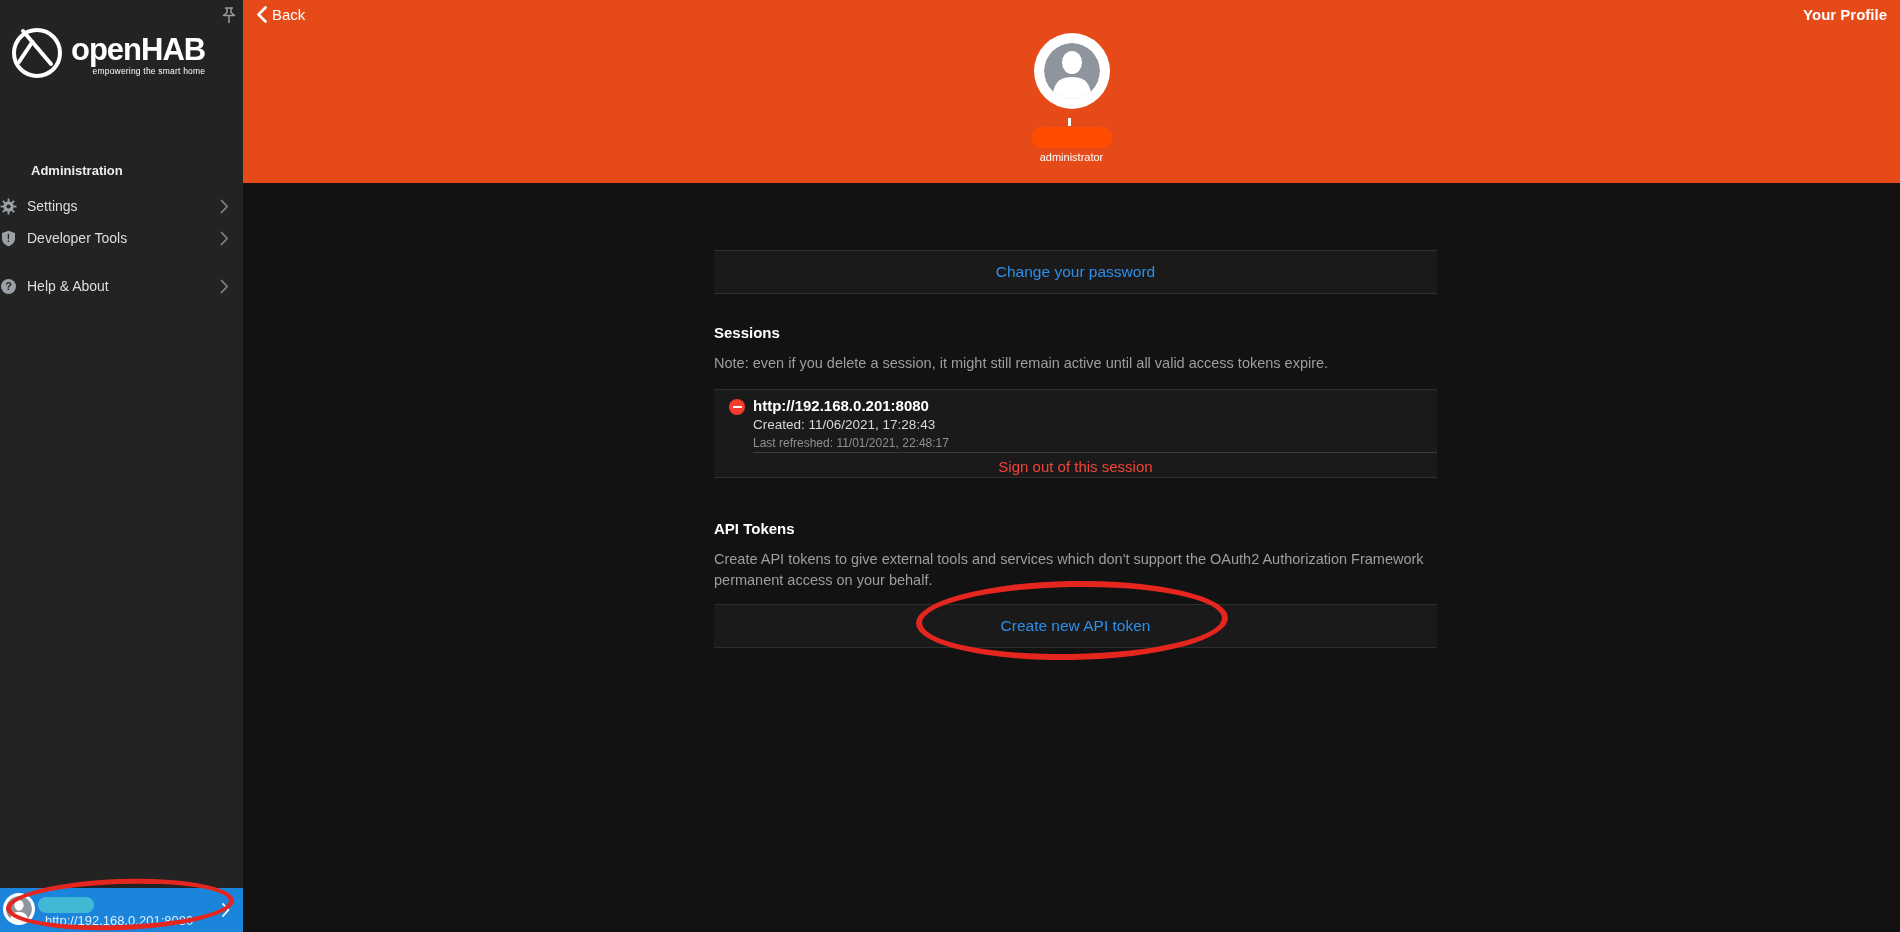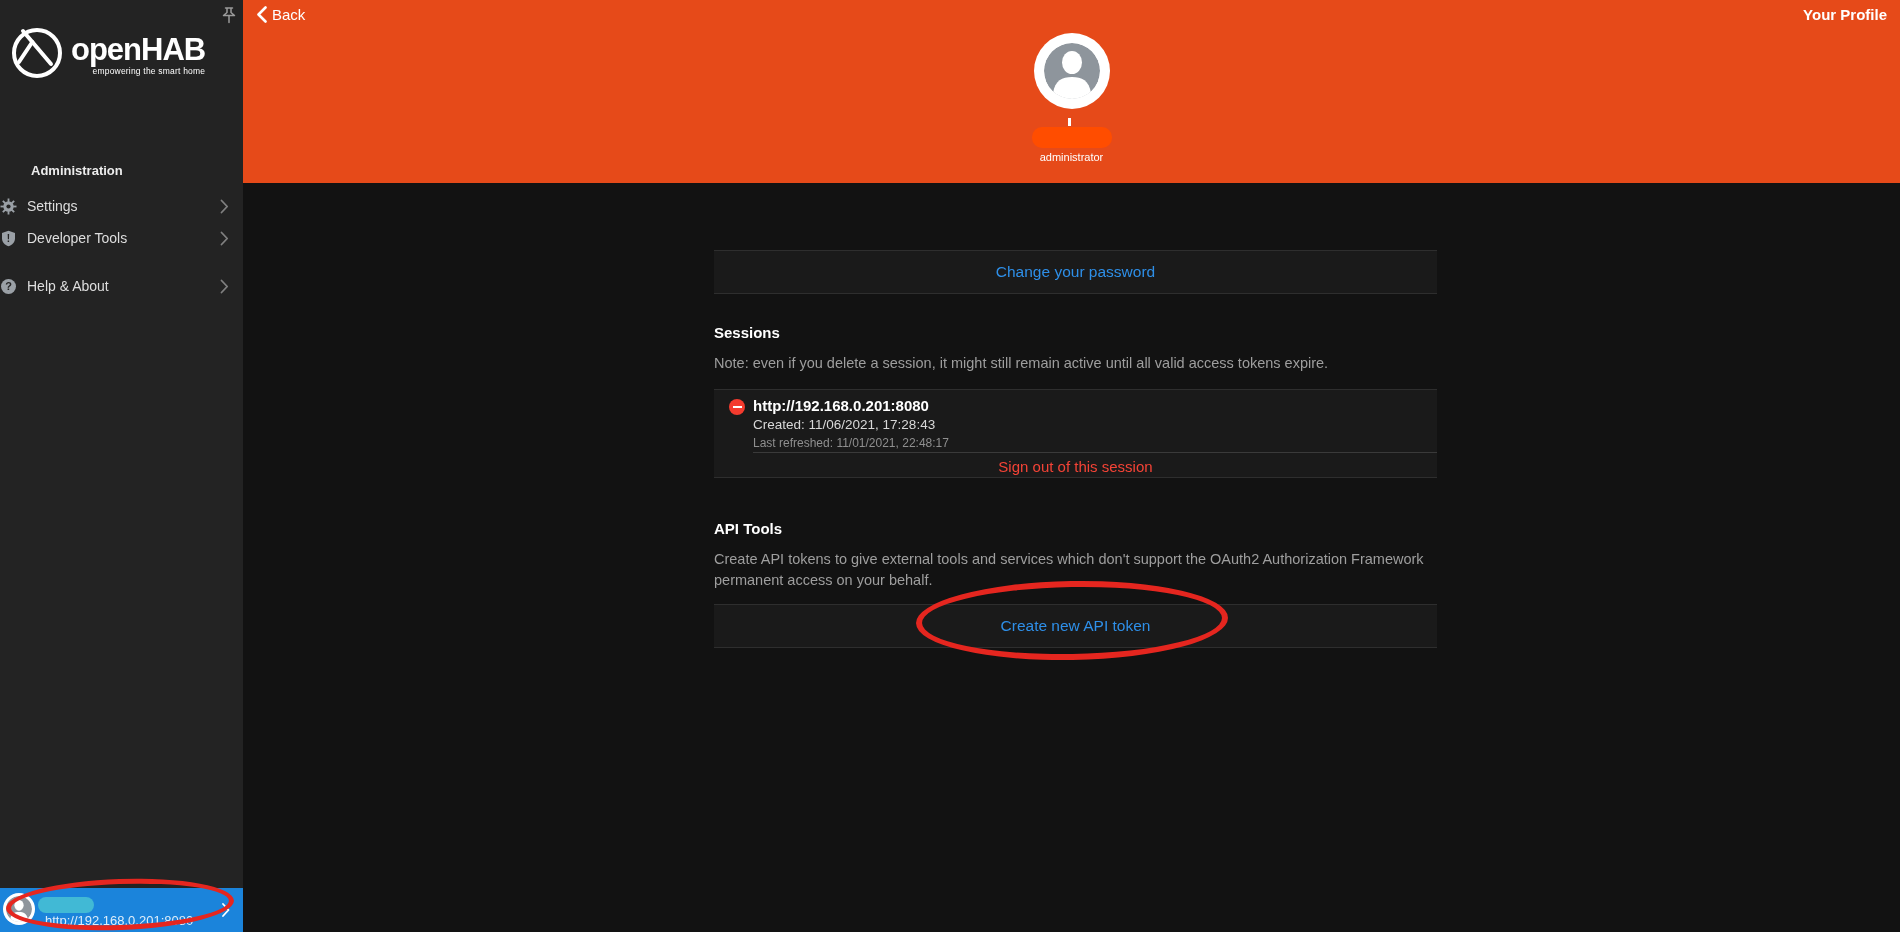--- a/index.html
+++ b/index.html
@@ -227,21 +227,21 @@
       <div class="minus-icon"></div>
       <div class="session-url">http://192.168.0.201:8080</div>
       <div class="session-created">Created: 11/06/2021, 17:28:43</div>
       <div class="session-refreshed">Last refreshed: 11/01/2021, 22:48:17</div>
       <div class="session-divider"></div>
       <div class="signout-row">
         <span class="red-link">Sign out of this session</span>
       </div>
     </div>
 
-    <div class="section-title t-api">API Tools</div>
+    <div class="section-title t-api">API Tokens</div>
     <div class="section-note n-api">Create API tokens to give external tools and services which don't support the OAuth2 Authorization Framework permanent access on your behalf.</div>
 
     <div class="link-row row-create">
       <span class="blue-link">Create new API token</span>
     </div>
 
   </div>
 </main>
 
 <div class="annot annot-create"></div>

